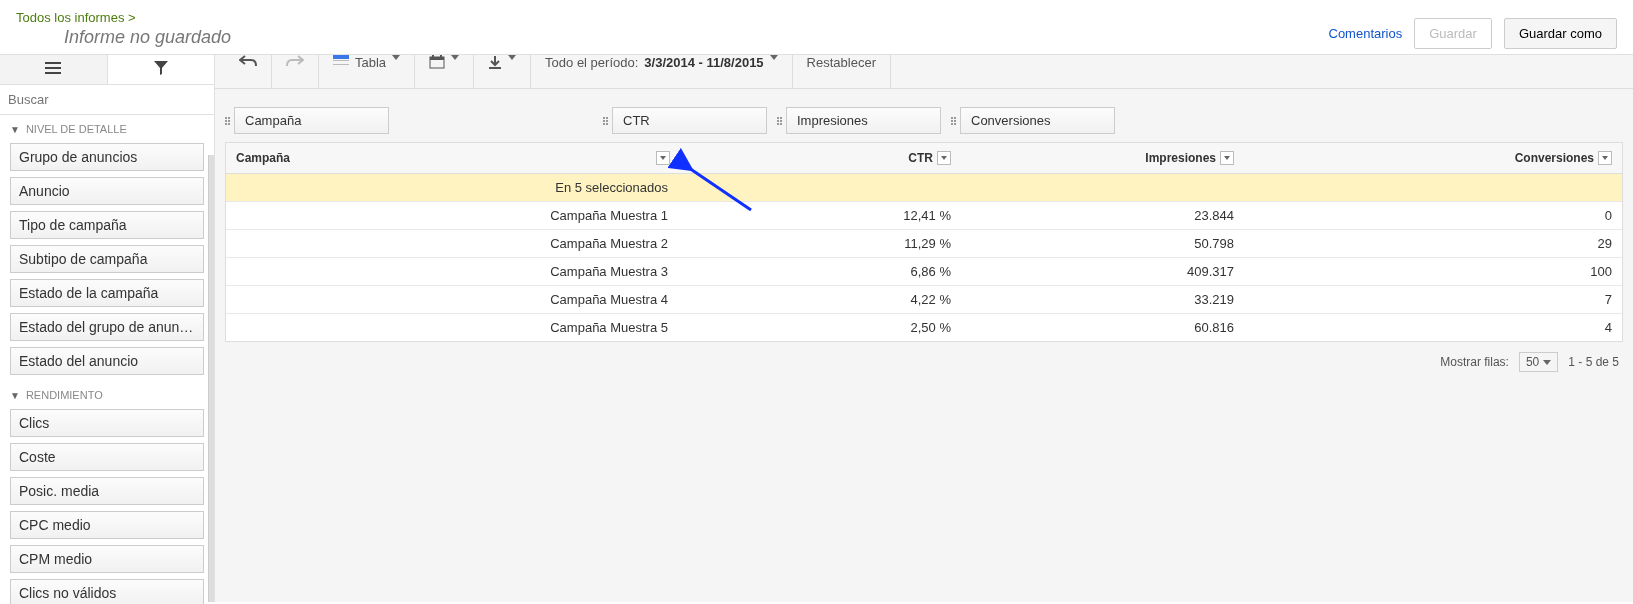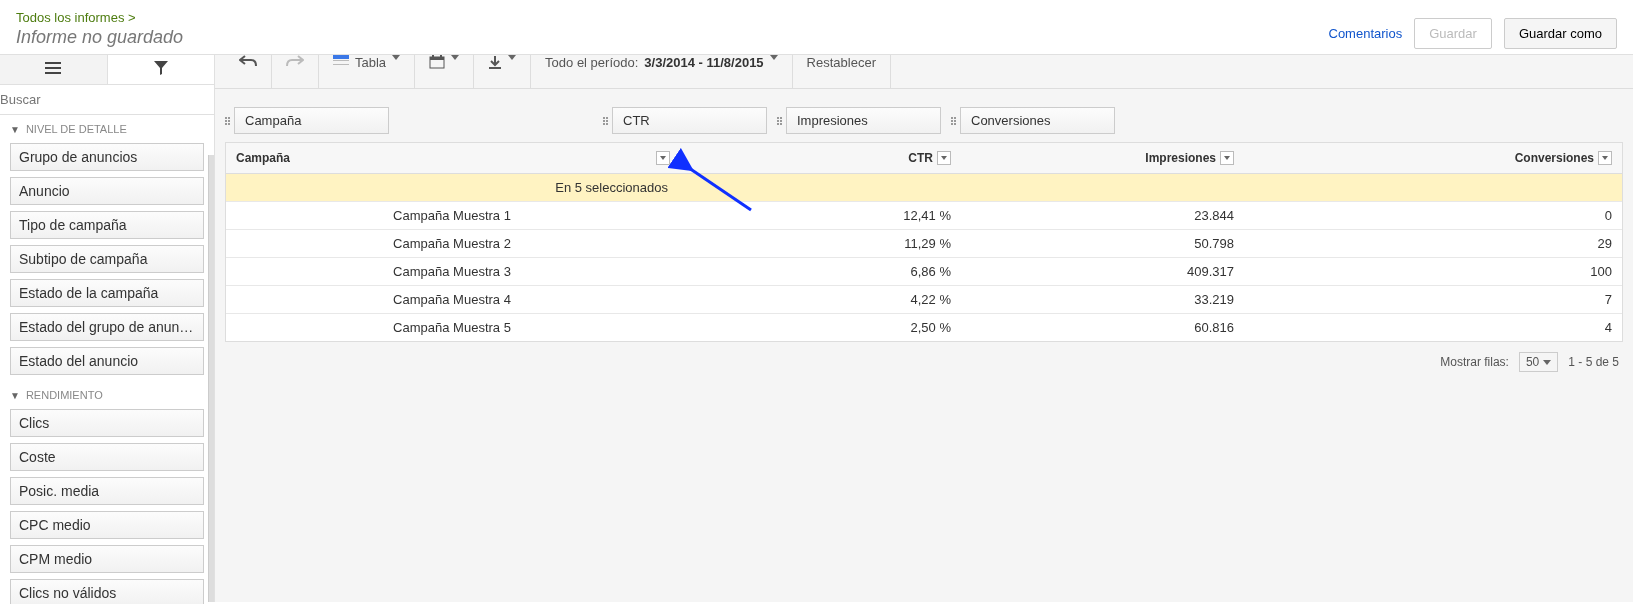--- a/index.html
+++ b/index.html
@@ -1,34 +1,34 @@
 <!DOCTYPE html>
 <html><head>
 <meta charset="utf-8">
 <style>
   * { box-sizing: border-box; margin: 0; padding: 0; font-family: Arial, Helvetica, sans-serif; }
   body { width: 1633px; height: 604px; background: #fff; overflow: hidden; font-size: 13px; color: #333; }
 
   .top-header { display: flex; justify-content: space-between; align-items: flex-start; padding: 10px 16px 0 16px; height: 54px; }
   .top-left .breadcrumb { color: #4d7c0f; font-size: 13px; }
-  .top-left .title { color: #777; font-style: italic; font-size: 18px; margin-top: 2px; }
+  .top-left .title { color: #777; font-style: italic; font-size: 18px; margin-top: 2px; margin-left: 48px; }
   .top-right { display: flex; align-items: center; gap: 12px; padding-top: 8px; }
   .top-right .comentarios { color: #1155cc; font-size: 13px; }
   .btn { border: 1px solid #ccc; background: #f5f5f5; padding: 7px 14px; font-size: 13px; border-radius: 2px; cursor: pointer; text-align: right; }
   .btn.ghost { color: #bbb; background: #fff; }
 
   .main-wrap { display: flex; height: 548px; border-top: 1px solid #e0e0e0; }
 
   .sidebar { width: 215px; border-right: 1px solid #e0e0e0; position: relative; }
   .sb-scroll { position: absolute; right: 0; top: 100px; bottom: 0; width: 6px; background: #ddd; border-left: 1px solid #ccc; }
   .sb-tabs { display: flex; height: 30px; border-bottom: 1px solid #e0e0e0; }
   .sb-tab { flex: 1; display: flex; align-items: center; justify-content: center; cursor: pointer; border-right: 1px solid #e0e0e0; }
   .sb-tab:last-child { border-right: none; }
   .sb-tab.active { background: #f3f3f3; }
-  .search-row { display: flex; align-items: center; padding: 6px 0; border-bottom: 1px solid #e0e0e0; color: #999; gap: 40px; }
+  .search-row { display: flex; align-items: center; padding: 6px 8px; border-bottom: 1px solid #e0e0e0; color: #999; gap: 40px; }
   .search-row input { border: none; outline: none; flex: 1; font-size: 13px; color: #555; }
   .search-row .mag { color: #ccc; }
 
   .group-hdr { display: flex; align-items: center; padding: 8px 10px; color: #888; font-size: 11px; }
   .group-hdr .caret { margin-right: 6px; font-size: 10px; color: #666; }
   .pill-list { padding: 0 10px; }
   .pill { display: block; width: 100%; text-align: left; background: linear-gradient(#fcfcfc,#f1f1f1); border: 1px solid #ccc; border-radius: 0; padding: 5px 8px; margin-bottom: 6px; font-size: 14px; color: #333; white-space: nowrap; overflow: hidden; text-overflow: ellipsis; cursor: move; }
 
   .content { flex: 1; background: #f5f5f5; position: relative; }
   .toolbar { display: flex; align-items: stretch; height: 34px; border-bottom: 1px solid #ddd; background: #f5f5f5; padding-left: 10px; }
@@ -50,21 +50,21 @@
   .th.campana { flex: 0 0 452px; justify-content: flex-start; position: relative; }
   .th.ctr { flex: 0 0 283px; }
   .th.imp { flex: 0 0 283px; }
   .th.conv { flex: 1; }
   .th .filter-sq { width: 14px; height: 14px; border: 1px solid #bbb; background: #fff; display: flex; align-items: center; justify-content: center; }
   .th .filter-sq::after { content:''; border-left:3px solid transparent; border-right:3px solid transparent; border-top:4px solid #666; }
 
   .trow { display: flex; border-bottom: 1px solid #e8e8e8; }
   .trow:last-child { border-bottom: none; }
   .td { padding: 6px 10px; font-size: 13px; }
-  .td.campana { flex: 0 0 452px; text-align: center; }
+  .td.campana { flex: 0 0 452px; text-align: right; }
   .td.ctr { flex: 0 0 283px; text-align: right; }
   .td.imp { flex: 0 0 283px; text-align: right; }
   .td.conv { flex: 1; text-align: right; }
   .sel-row { background: #fff3c2; text-align: right; }
 
   .footer { display: flex; justify-content: flex-end; align-items: center; padding: 10px 14px; font-size: 12px; color: #555; gap: 10px; }
   .footer .pill-select { border: 1px solid #ccc; padding: 2px 6px; display: flex; align-items: center; gap: 4px; }
 
   .arrow-annot { position: absolute; left: 466px; top: 105px; pointer-events: none; }
   .arrow-annot svg { overflow: visible; }

